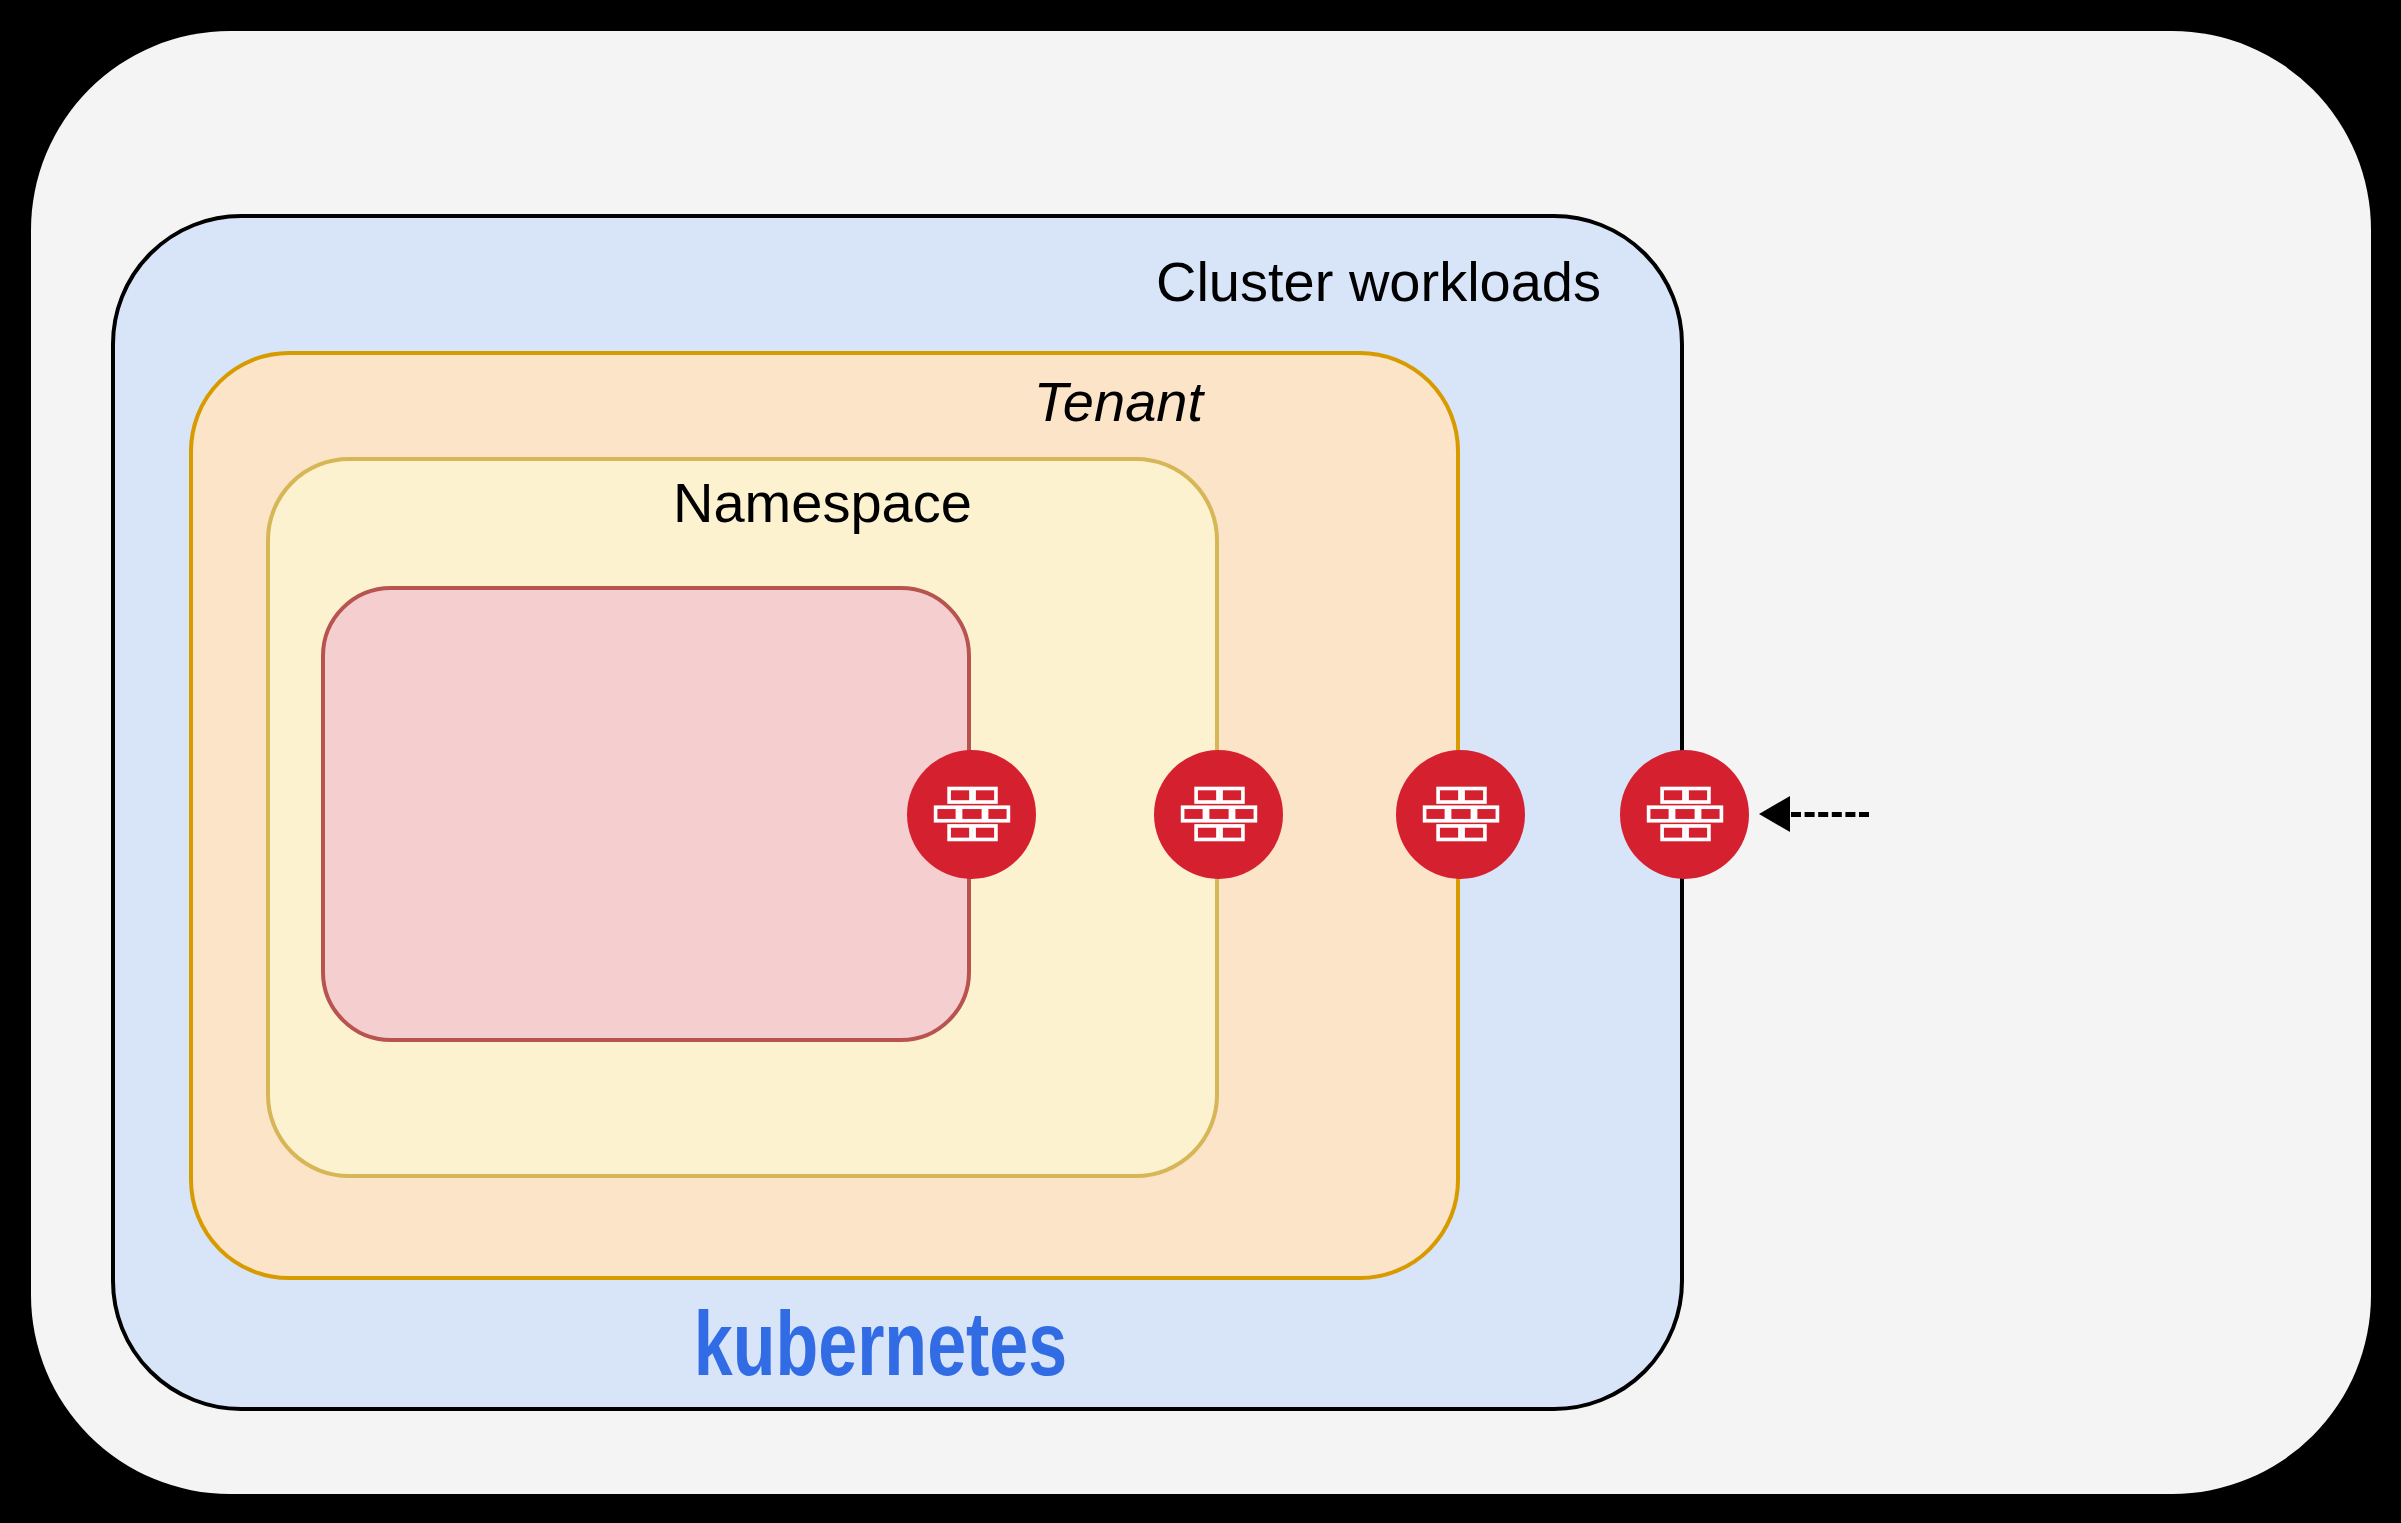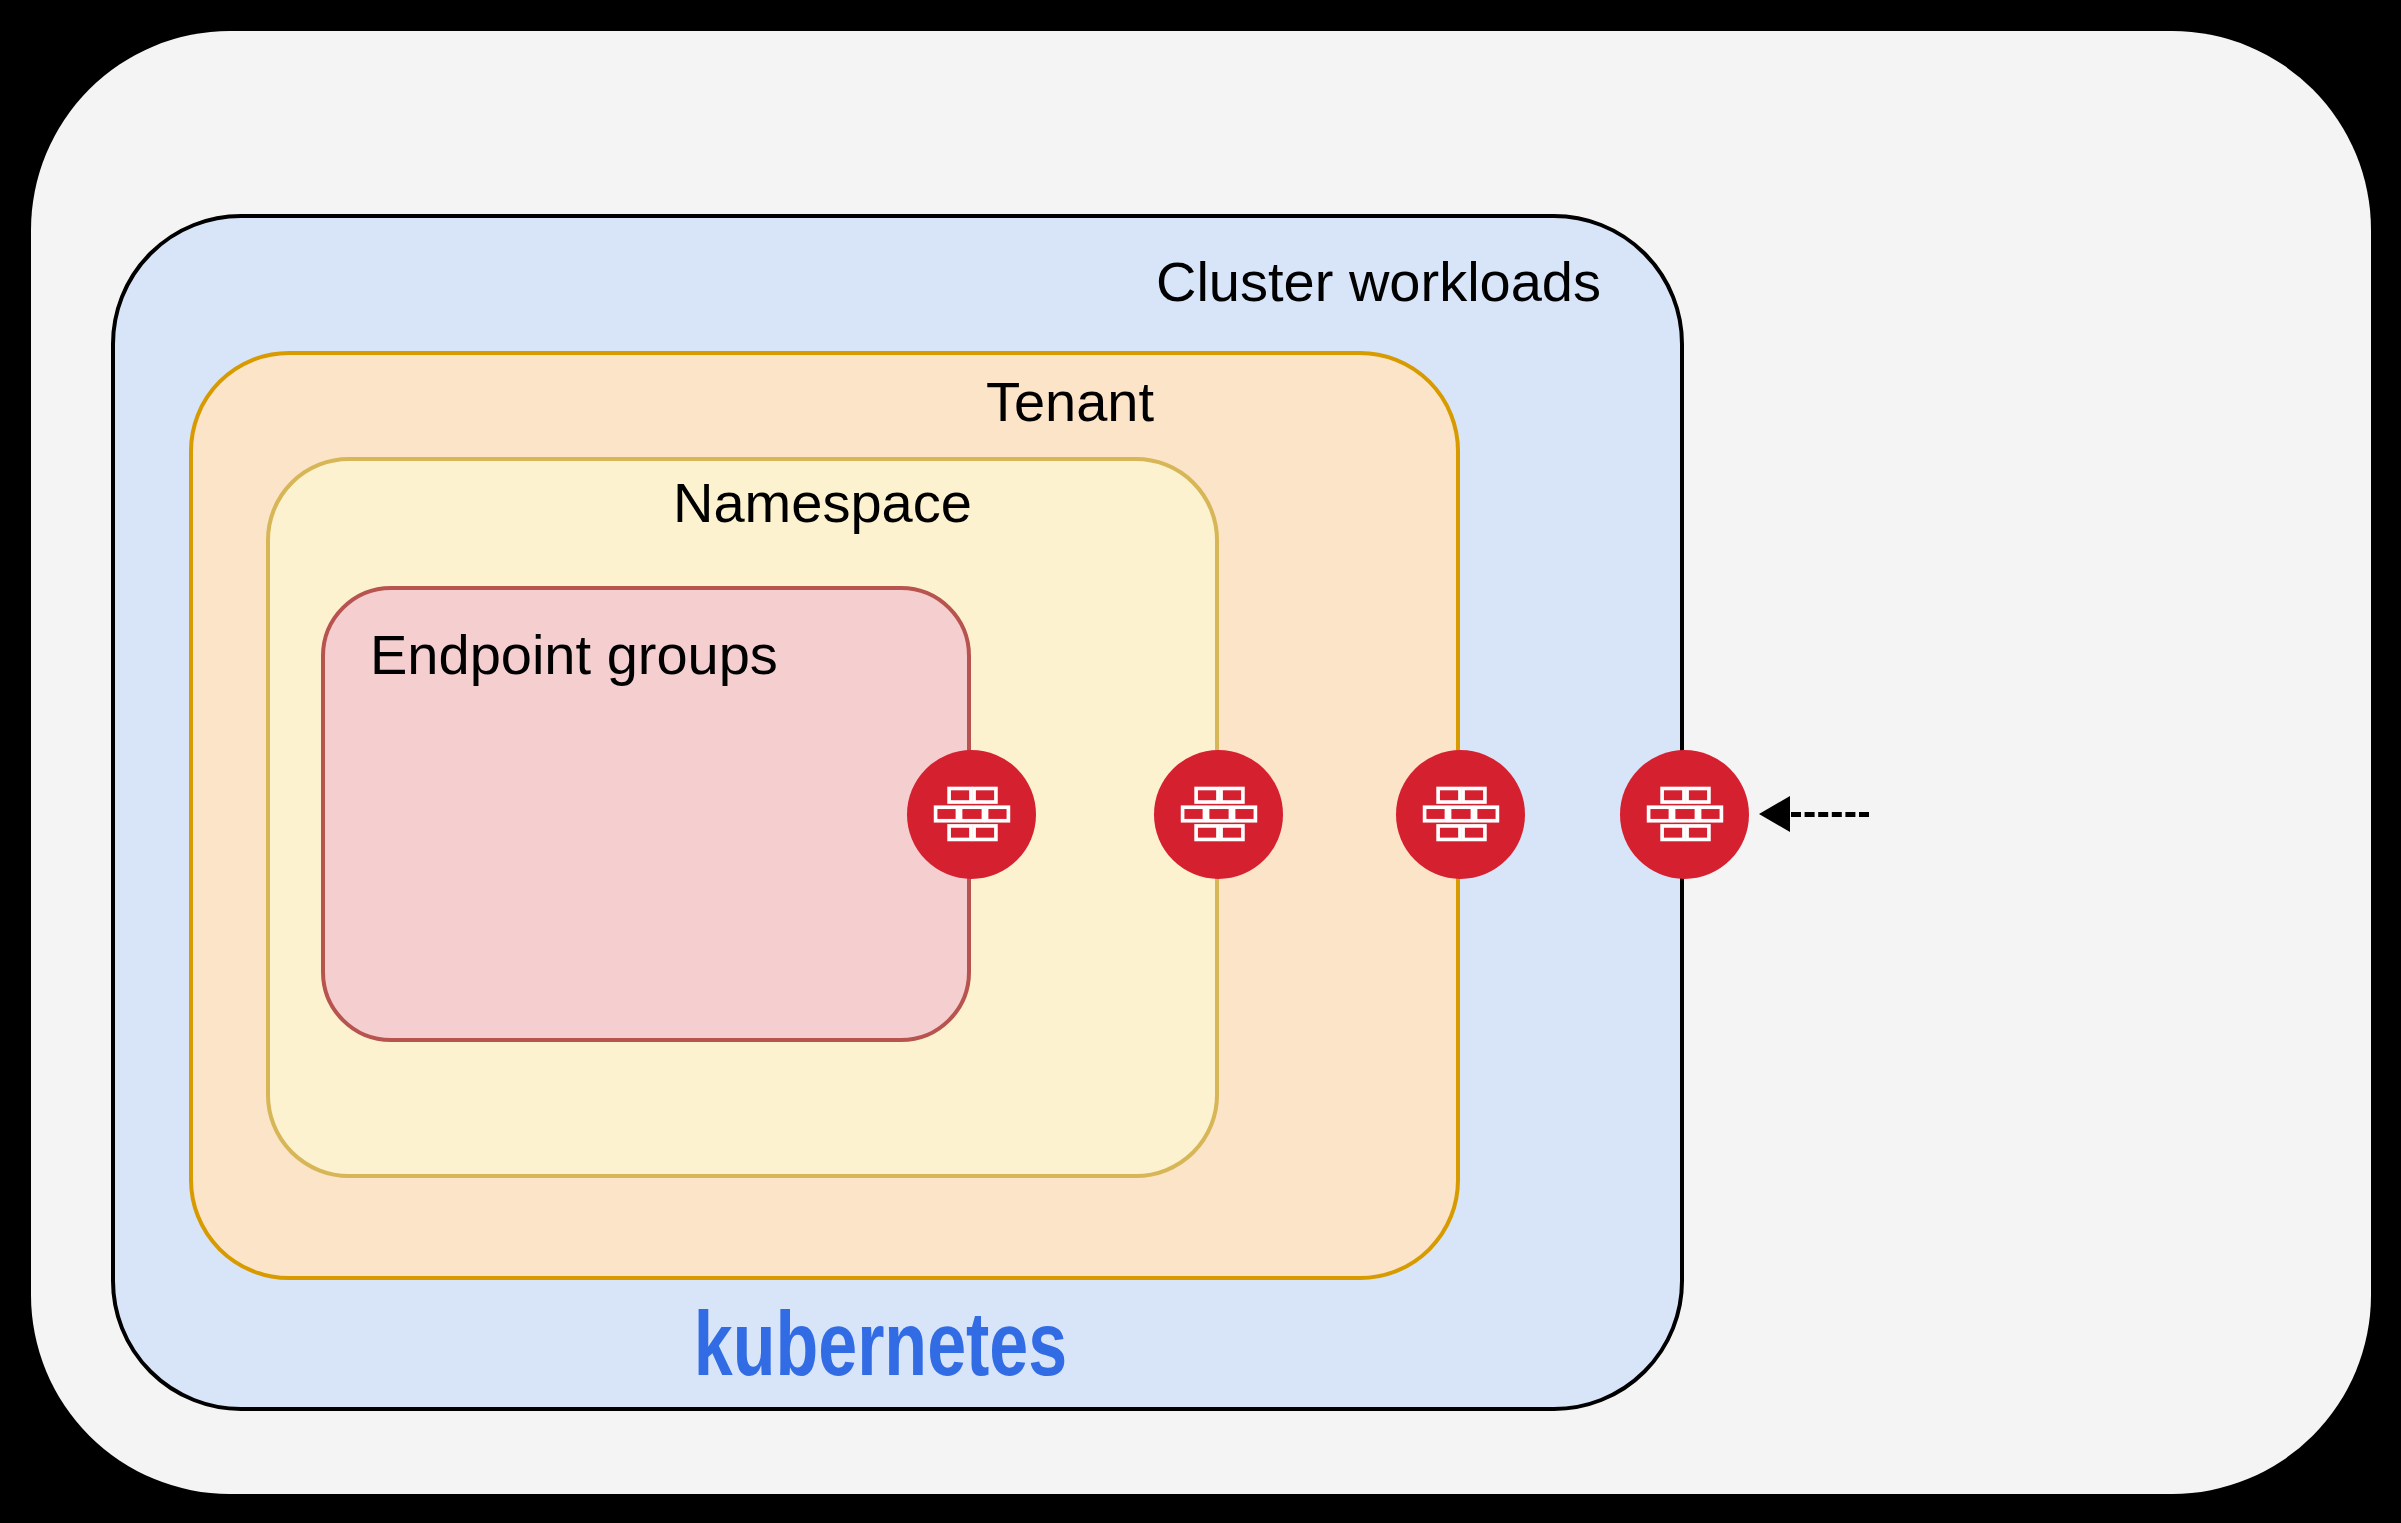--- a/index.html
+++ b/index.html
@@ -48,21 +48,21 @@
   }
   .endpoint-box{
     left:321px; top:586px; width:650px; height:456px;
     background:var(--endpoint-fill); border:4px solid var(--endpoint-border);
     border-radius:70px;
   }
   .layer-label{
     font-size:56px; line-height:70px; white-space:nowrap;
   }
   .cluster-label{left:1146px; top:247px; width:465px; text-align:center;}
-  .tenant-label{left:937px; top:367px; width:266px; text-align:center;}
+  .tenant-label{left:937px; top:367px; width:266px; text-align:right;font-style:italic;}
   .namespace-label{left:673px; top:468px; width:332px; text-align:left;}
   .endpoint-label{left:370px; top:620px; width:532px; text-align:left;}
   
   .fw{
     width:129px; height:129px; border-radius:50%;
     background:var(--firewall-red); top:750px;
     display:flex; align-items:center; justify-content:center;
   }
   .fw1{left:907px;} .fw2{left:1154px;} .fw3{left:1396px;} .fw4{left:1620px;}
   .fw svg{width:78px; height:59px; display:block;}
@@ -98,21 +98,20 @@
 
 
   <div class="abs layer cluster-box"></div>
   <div class="abs layer tenant-box"></div>
   <div class="abs layer namespace-box"></div>
   <div class="abs layer endpoint-box"></div>
 
   <div class="abs layer-label cluster-label">Cluster workloads</div>
   <div class="abs layer-label tenant-label">Tenant</div>
   <div class="abs layer-label namespace-label">Namespace</div>
-  <div class="abs layer-label endpoint-label">Endpoint groups</div>
 
   <div class="abs fw fw1">
     <svg viewBox="0 0 150 112">
       <g fill="none" stroke="#ffffff" stroke-width="7">
         <rect x="31" y="6" width="42" height="26"></rect>
           <rect x="79" y="6" width="42" height="26"></rect>
         <rect x="5" y="42" width="42" height="26"></rect>
           <rect x="53" y="42" width="44" height="26"></rect>
           <rect x="103" y="42" width="42" height="26"></rect>
         <rect x="31" y="78" width="42" height="26"></rect>

